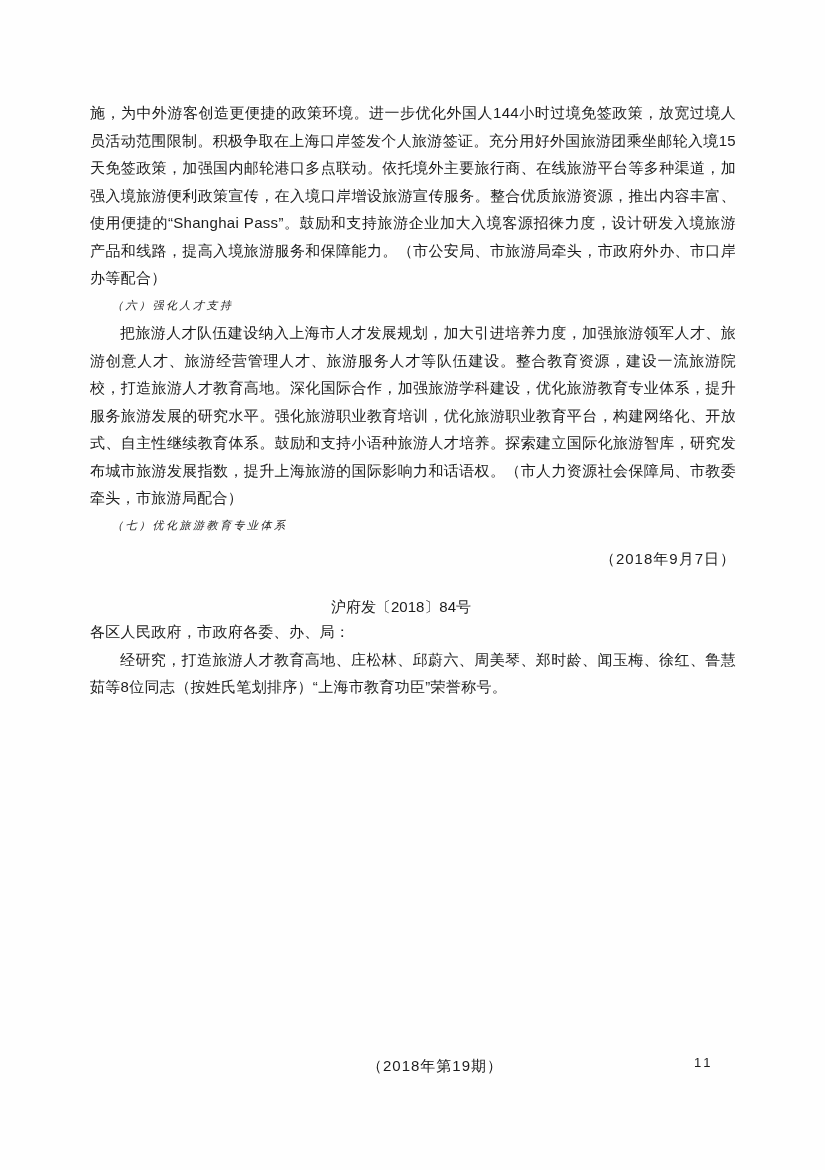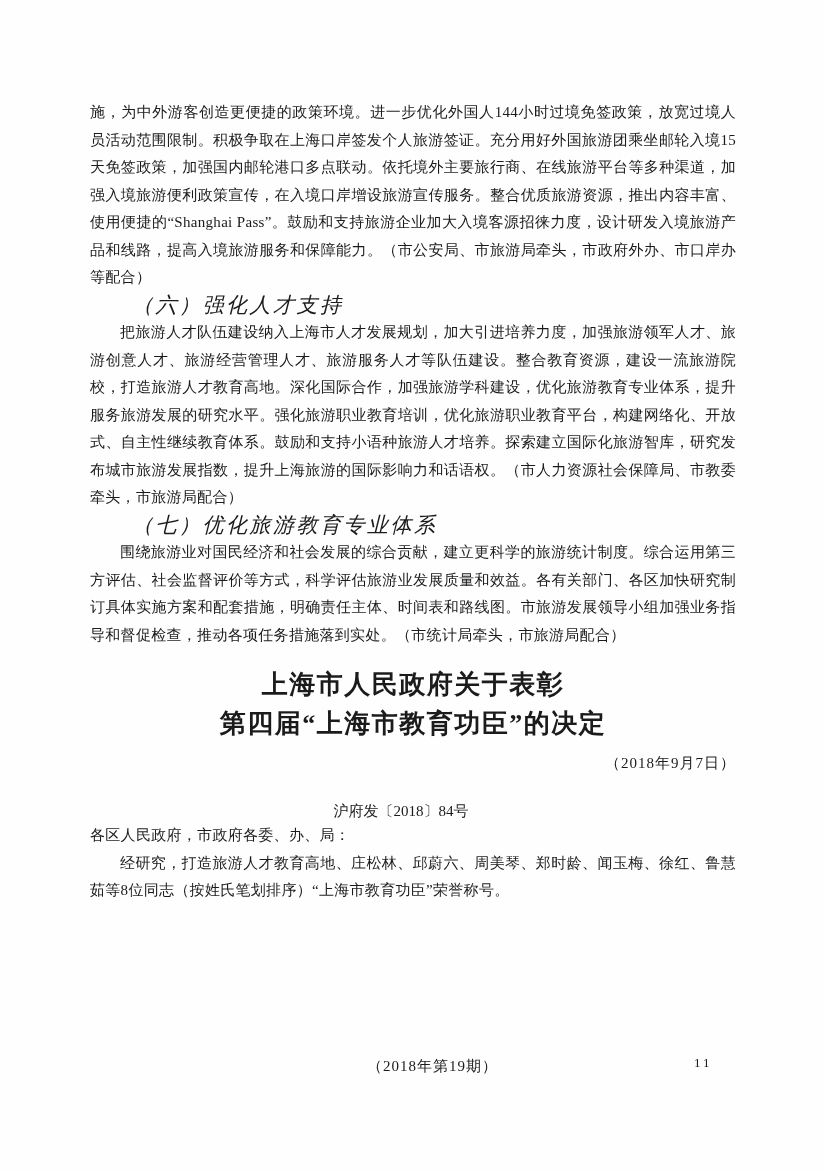--- a/index.html
+++ b/index.html
@@ -2,41 +2,41 @@
 <html lang="zh"><head>
 <meta charset="utf-8">
 <style>
   html, body { margin: 0; padding: 0; background: #ffffff; }
   .page {
     position: relative;
     width: 825px;
     height: 1170px;
     background: #fefefe;
     color: #1b1b1b;
-    font-family: Liberation Serif, serif;
+    font-family: Liberation Sans, sans-serif;
     overflow: hidden;
   }
   .content {
     position: absolute;
     left: 90px;
     top: 99px;
     width: 646px;
   }
   .body {
     margin: 0;
     font-size: 15px;
     line-height: 27.5px;
     text-align: justify;
     text-indent: 2em;
     letter-spacing: 0.3px;
   }
   .no-indent { text-indent: 0; }
   .heading-kai {
     margin: 0;
-    font-size: 21px;
+    font-size: 11px;
     line-height: 27.5px;
     text-indent: 2em;
     font-style: italic;
     letter-spacing: 2.5px;
   }
   .title {
     margin: 16px 0 0 0;
     text-align: center;
     font-size: 26px;
     font-weight: bold;
@@ -78,28 +78,23 @@
 <body>
 
 <div class="page">
   <main class="content">
 
     <section>
       <p class="body no-indent">施，为中外游客创造更便捷的政策环境。进一步优化外国人144小时过境免签政策，放宽过境人员活动范围限制。积极争取在上海口岸签发个人旅游签证。充分用好外国旅游团乘坐邮轮入境15天免签政策，加强国内邮轮港口多点联动。依托境外主要旅行商、在线旅游平台等多种渠道，加强入境旅游便利政策宣传，在入境口岸增设旅游宣传服务。整合优质旅游资源，推出内容丰富、使用便捷的“Shanghai Pass”。鼓励和支持旅游企业加大入境客源招徕力度，设计研发入境旅游产品和线路，提高入境旅游服务和保障能力。（市公安局、市旅游局牵头，市政府外办、市口岸办等配合）</p>
       <p class="heading-kai">（六）强化人才支持</p>
       <p class="body">把旅游人才队伍建设纳入上海市人才发展规划，加大引进培养力度，加强旅游领军人才、旅游创意人才、旅游经营管理人才、旅游服务人才等队伍建设。整合教育资源，建设一流旅游院校，打造旅游人才教育高地。深化国际合作，加强旅游学科建设，优化旅游教育专业体系，提升服务旅游发展的研究水平。强化旅游职业教育培训，优化旅游职业教育平台，构建网络化、开放式、自主性继续教育体系。鼓励和支持小语种旅游人才培养。探索建立国际化旅游智库，研究发布城市旅游发展指数，提升上海旅游的国际影响力和话语权。（市人力资源社会保障局、市教委牵头，市旅游局配合）</p>
       <p class="heading-kai">（七）优化旅游教育专业体系</p>
-      <p class="body">围绕旅游业对国民经济和社会发展的综合贡献，建立更科学的旅游统计制度。综合运用第三方评估、社会监督评价等方式，科学评估旅游业发展质量和效益。各有关部门、各区加快研究制订具体实施方案和配套措施，明确责任主体、时间表和路线图。市旅游发展领导小组加强业务指导和督促检查，推动各项任务措施落到实处。（市统计局牵头，市旅游局配合）</p>
     </section>
 
     <section>
-      <h1 class="title">
-        <span class="title-line">上海市人民政府关于表彰</span>
-        <span class="title-line">第四届“上海市教育功臣”的决定</span>
-      </h1>
       <p class="date">（2018年9月7日）</p>
       <p class="doc-number">沪府发〔2018〕84号</p>
       <p class="body no-indent salutation">各区人民政府，市政府各委、办、局：</p>
       <p class="body">经研究，打造旅游人才教育高地、庄松林、邱蔚六、周美琴、郑时龄、闻玉梅、徐红、鲁慧茹等8位同志（按姓氏笔划排序）“上海市教育功臣”荣誉称号。</p>
     </section>
 
   </main>
 
   <span class="footer-issue">（2018年第19期）</span>
   <span class="footer-pagenum">11</span>

